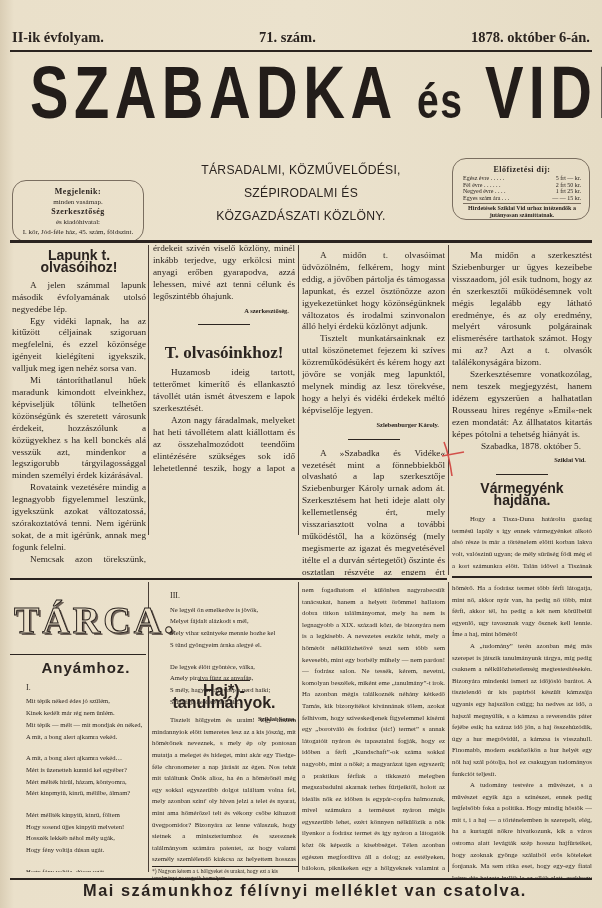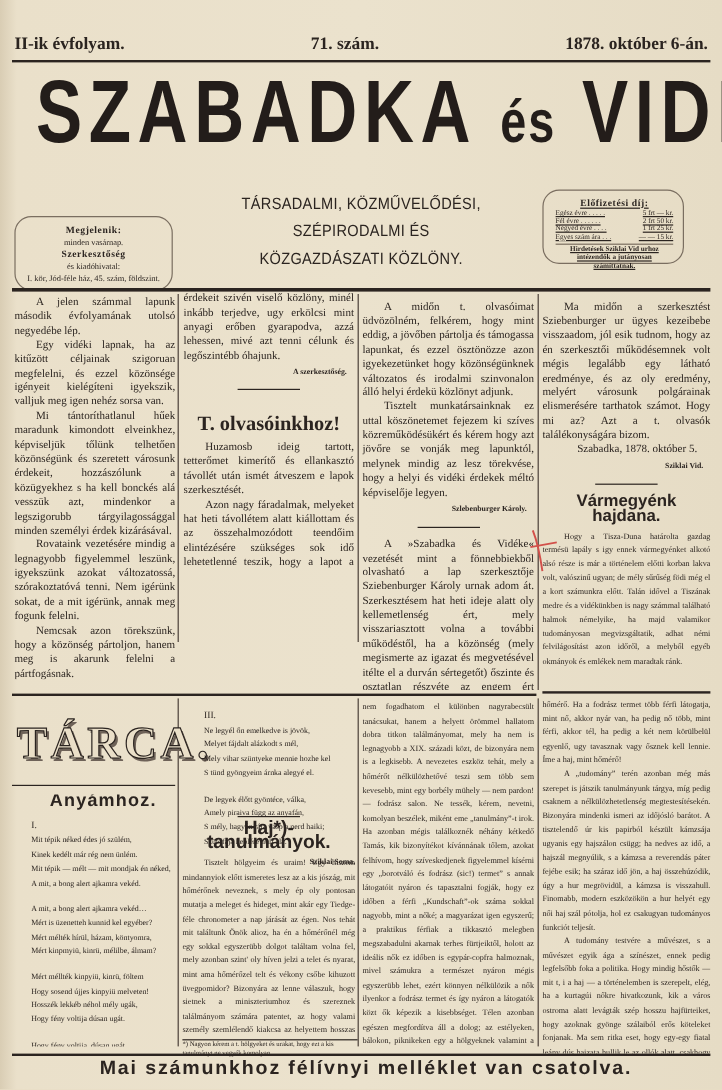--- a/index.html
+++ b/index.html
@@ -15,21 +15,21 @@
             font-family:"Liberation Sans","DejaVu Sans",sans-serif;font-weight:bold;
             font-size:74px;letter-spacing:7px;transform:scaleX(0.78);transform-origin:left top;
             white-space:nowrap;line-height:82px;color:#231d1a;}
   .masthead .es{font-size:50px;letter-spacing:2px;}
   .subtitle{position:absolute;left:160px;width:282px;top:158px;text-align:center;
             font-family:"Liberation Sans","DejaVu Sans",sans-serif;font-size:13.5px;line-height:23px;
             letter-spacing:.3px;transform:scaleX(0.9);}
   .box{position:absolute;top:158px;height:62px;border:1px solid #7a6e60;border-radius:14px;
        font-size:7px;text-align:center;line-height:10px;padding-top:6px;box-sizing:border-box;}
   .box.left{left:12px;width:132px;margin-top:22px;}
-  .box.right{left:452px;width:118px;text-align:left;padding-left:10px;padding-right:8px;text-decoration:underline;}
+  .box.right{left:452px;width:138px;text-align:left;padding-left:10px;padding-right:8px;}
   .box .h{font-weight:bold;font-size:8px;letter-spacing:.5px;}
   .box .row{display:flex;justify-content:space-between;font-size:6px;line-height:6.5px;}
   .box .note{font-weight:bold;font-size:6px;line-height:7px;text-align:center;margin-top:2px;border-top:1px solid #7a6e60;padding-top:1px;}
   .col{position:absolute;font-size:9.2px;line-height:11.9px;text-align:justify;overflow:hidden;}
   .col p{margin:0;text-indent:18px;}
   .col .h2{font-family:"Liberation Sans","DejaVu Sans",sans-serif;font-weight:bold;font-size:14px;
            text-align:center;text-indent:0;margin:4px 0 6px;}
   .col .h2.big{font-family:"Liberation Serif",serif;font-size:17px;margin:22px 0 8px;}
   .col .sig{text-align:right;font-weight:bold;font-size:6.5px;margin:2px 6px 4px 0;text-indent:0;}
   .col .sep{width:52px;border-top:1px solid #2b2420;margin:8px auto;}
@@ -100,20 +100,21 @@
     <div class="note">Hirdetések Sziklai Vid urhoz intézendők a jutányosan számíttatnak.</div>
   </div>
 
   <div class="rule" style="top:240px;border-top-width:3px"></div>
 
   <div class="vsep" style="left:148px;top:245px;height:290px"></div>
   <div class="vsep" style="left:298px;top:245px;height:290px"></div>
   <div class="vsep" style="left:448px;top:245px;height:330px"></div>
 
   <div class="col" style="left:12px;top:246px;width:134px;height:320px">
+    <div class="h2">Lapunk t. olvasóihoz!</div>
     <p>A jelen számmal lapunk második évfolyamának utolsó negyedébe lép.</p>
     <p>Egy vidéki lapnak, ha az kitűzött céljainak szigoruan megfelelni, és ezzel közönsége igényeit kielégíteni igyekszik, valljuk meg igen nehéz sorsa van.</p>
     <p>Mi tántoríthatlanul hűek maradunk kimondott elveinkhez, képviseljük tőlünk telhetően közönségünk és szeretett városunk érdekeit, hozzászólunk a közügyekhez s ha kell bonckés alá vesszük azt, mindenkor a legszigorubb tárgyilagossággal minden személyi érdek kizárásával.</p>
     <p>Rovataink vezetésére mindig a legnagyobb figyelemmel leszünk, igyekszünk azokat változatossá, szórakoztatóvá tenni. Nem igérünk sokat, de a mit igérünk, annak meg fogunk felelni.</p>
     <p>Nemcsak azon törekszünk, hogy a közönség pártoljon, hanem meg is akarunk felelni a pártfogásnak.</p>
 
   </div>
 
   <div class="col" style="left:153px;top:243px;width:142px;height:232px">
     <p style="text-indent:0">érdekeit szivén viselő közlöny, minél inkább terjedve, ugy erkölcsi mint anyagi erőben gyarapodva, azzá lehessen, mivé azt tenni célunk és legőszintébb óhajunk.</p>
@@ -128,20 +129,21 @@
   <div class="col" style="left:302px;top:250px;width:143px;height:325px">
     <p>A midőn t. olvasóimat üdvözölném, felkérem, hogy mint eddig, a jövőben pártolja és támogassa lapunkat, és ezzel ösztönözze azon igyekezetünket hogy közönségünknek változatos és irodalmi szinvonalon álló helyi érdekü közlönyt adjunk.</p>
     <p>Tisztelt munkatársainknak ez uttal köszönetemet fejezem ki szíves közreműködésükért és kérem hogy azt jövőre se vonják meg lapunktól, melynek mindig az lesz törekvése, hogy a helyi és vidéki érdekek méltó képviselője legyen.</p>
     <div class="sig">Szlebenburger Károly.</div>
     <div class="sep"></div>
     <p>A »Szabadka és Vidéke« vezetését mint a fönnebbiekből olvasható a lap szerkesztője Sziebenburger Károly urnak adom át. Szerkesztésem hat heti ideje alatt oly kellemetlenség ért, mely visszariasztott volna a további működéstől, ha a közönség (mely megismerte az igazat és megvetésével itélte el a durván sértegetőt) őszinte és osztatlan részvéte az engem ért kellemetlenségben, nem róvta volna reám a további szerkesztés kötelességét. Engedjék meg hogy ezért meleg köszönetet mondhassak.</p>
   </div>
 
   <div class="col" style="left:452px;top:250px;width:140px;height:320px">
     <p>Ma midőn a szerkesztést Sziebenburger ur ügyes kezeibebe visszaadom, jól esik tudnom, hogy az én szerkesztői működésemnek volt mégis legalább egy látható eredménye, és az oly eredmény, melyért városunk polgárainak elismerésére tarthatok számot. Hogy mi az? Azt a t. olvasók találékonyságára bizom.</p>
+    <p>Szerkesztésemre vonatkozólag, nem teszek megjegyzést, hanem idézem egyszerüen a halhatatlan Rousseau hires regénye »Emil«-nek ezen mondatát: Az állhatatos kitartás képes pótolni a tehetség hiányát is.</p>
     <p style="text-align:center">Szabadka, 1878. október 5.</p>
     <div class="sig">Sziklai Vid.</div>
     <div class="sep"></div>
     <div class="h2">Vármegyénk hajdana.</div>
     <div class="small">
       <p>Hogy a Tisza-Duna határolta gazdag termésü lapály s igy ennek vármegyénket alkotó alsó része is már a történelem előtti korban lakva volt, valószinű ugyan; de mély sűrűség födi még el a kort számunkra előtt. Talán idővel a Tiszának medre és a vidékünkben is nagy számmal található halmok némelyike, ha majd valamikor tudományosan megvizsgáltatik, adhat némi felvilágosítást azon időről, a melyből egyéb okmányok és emlékek nem maradtak ránk.</p>
 
     </div>
   </div>
 

